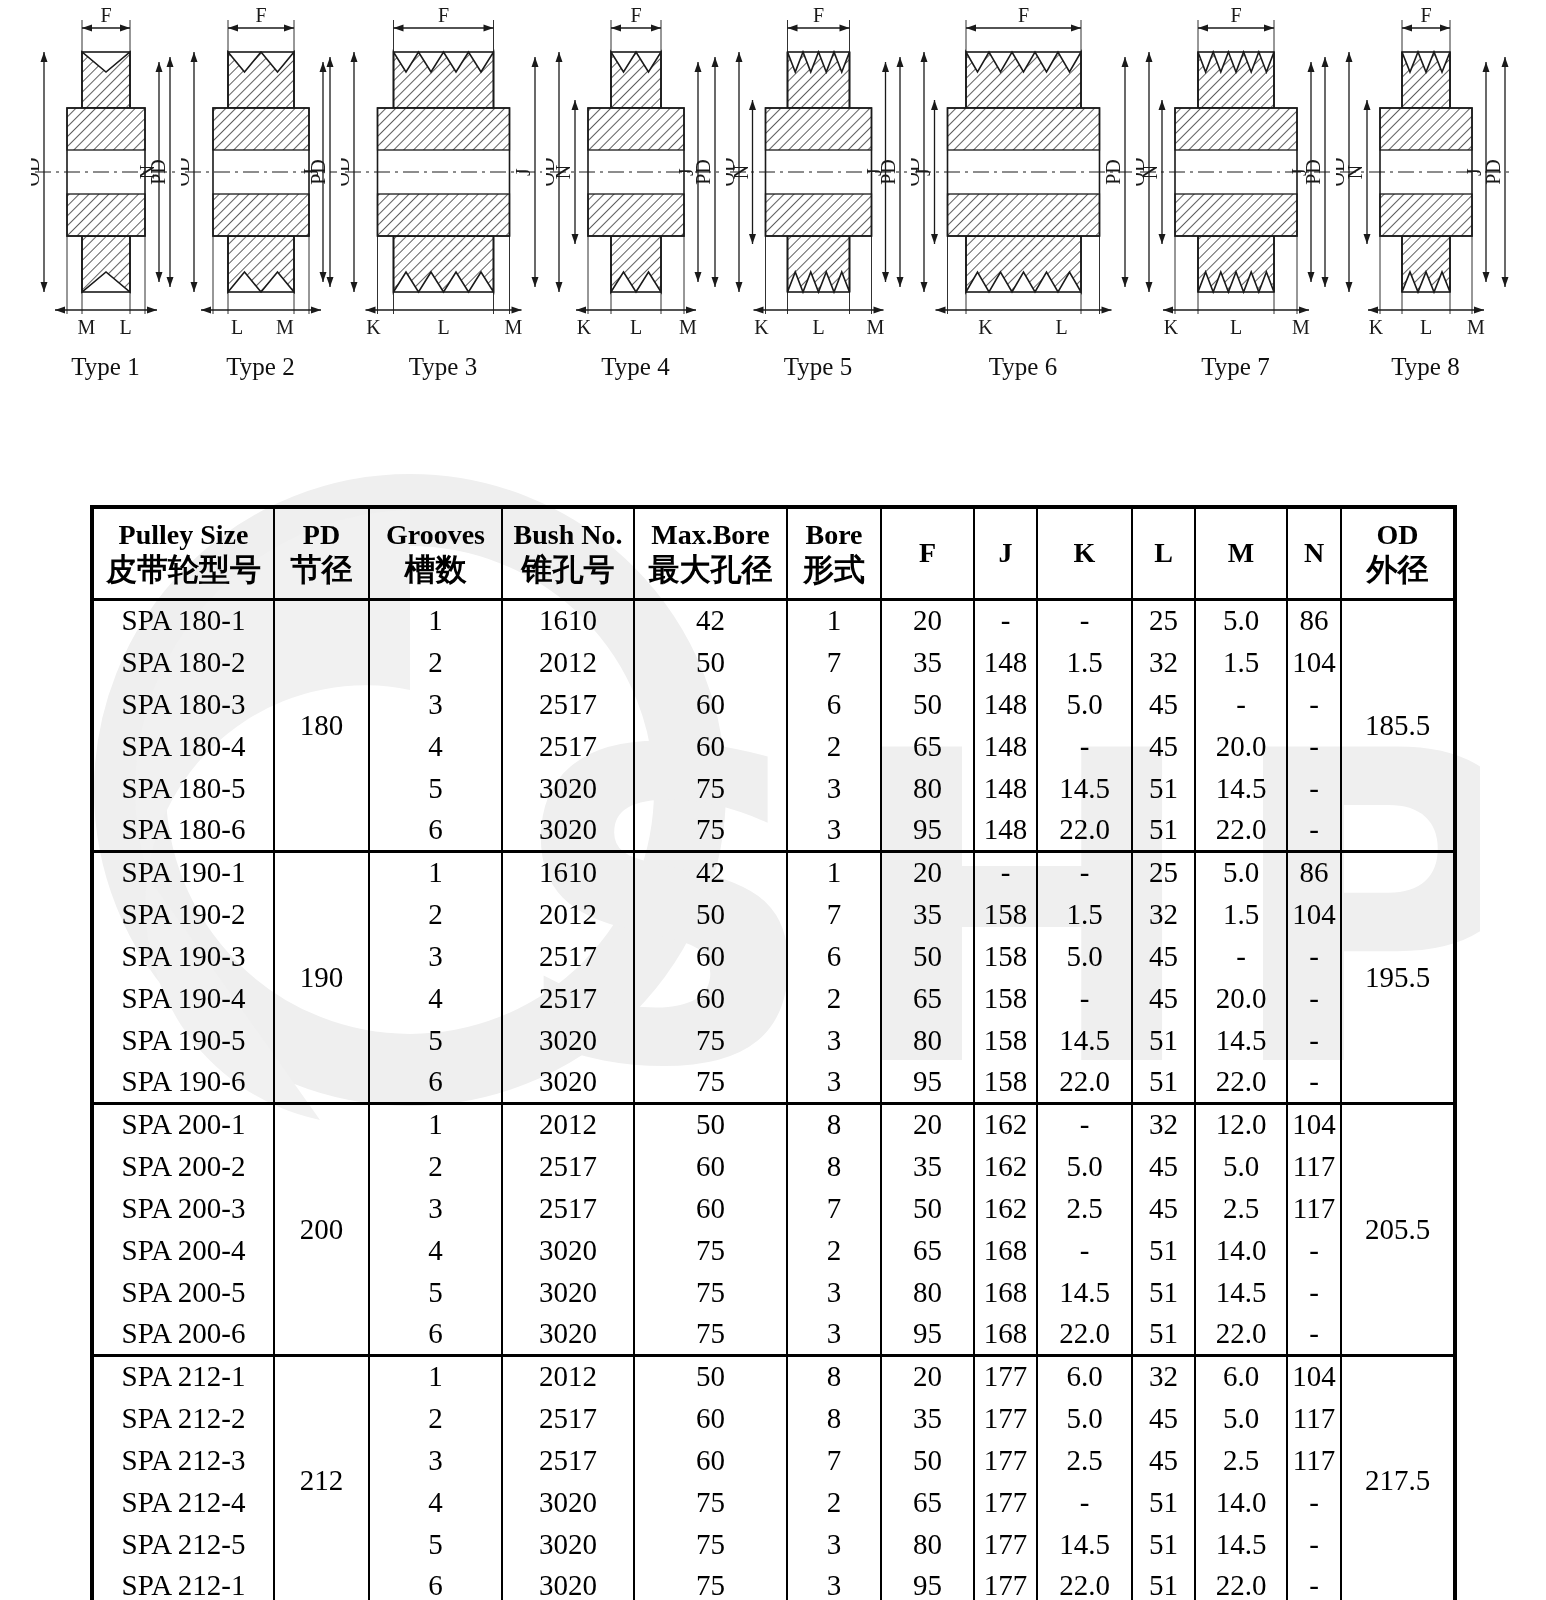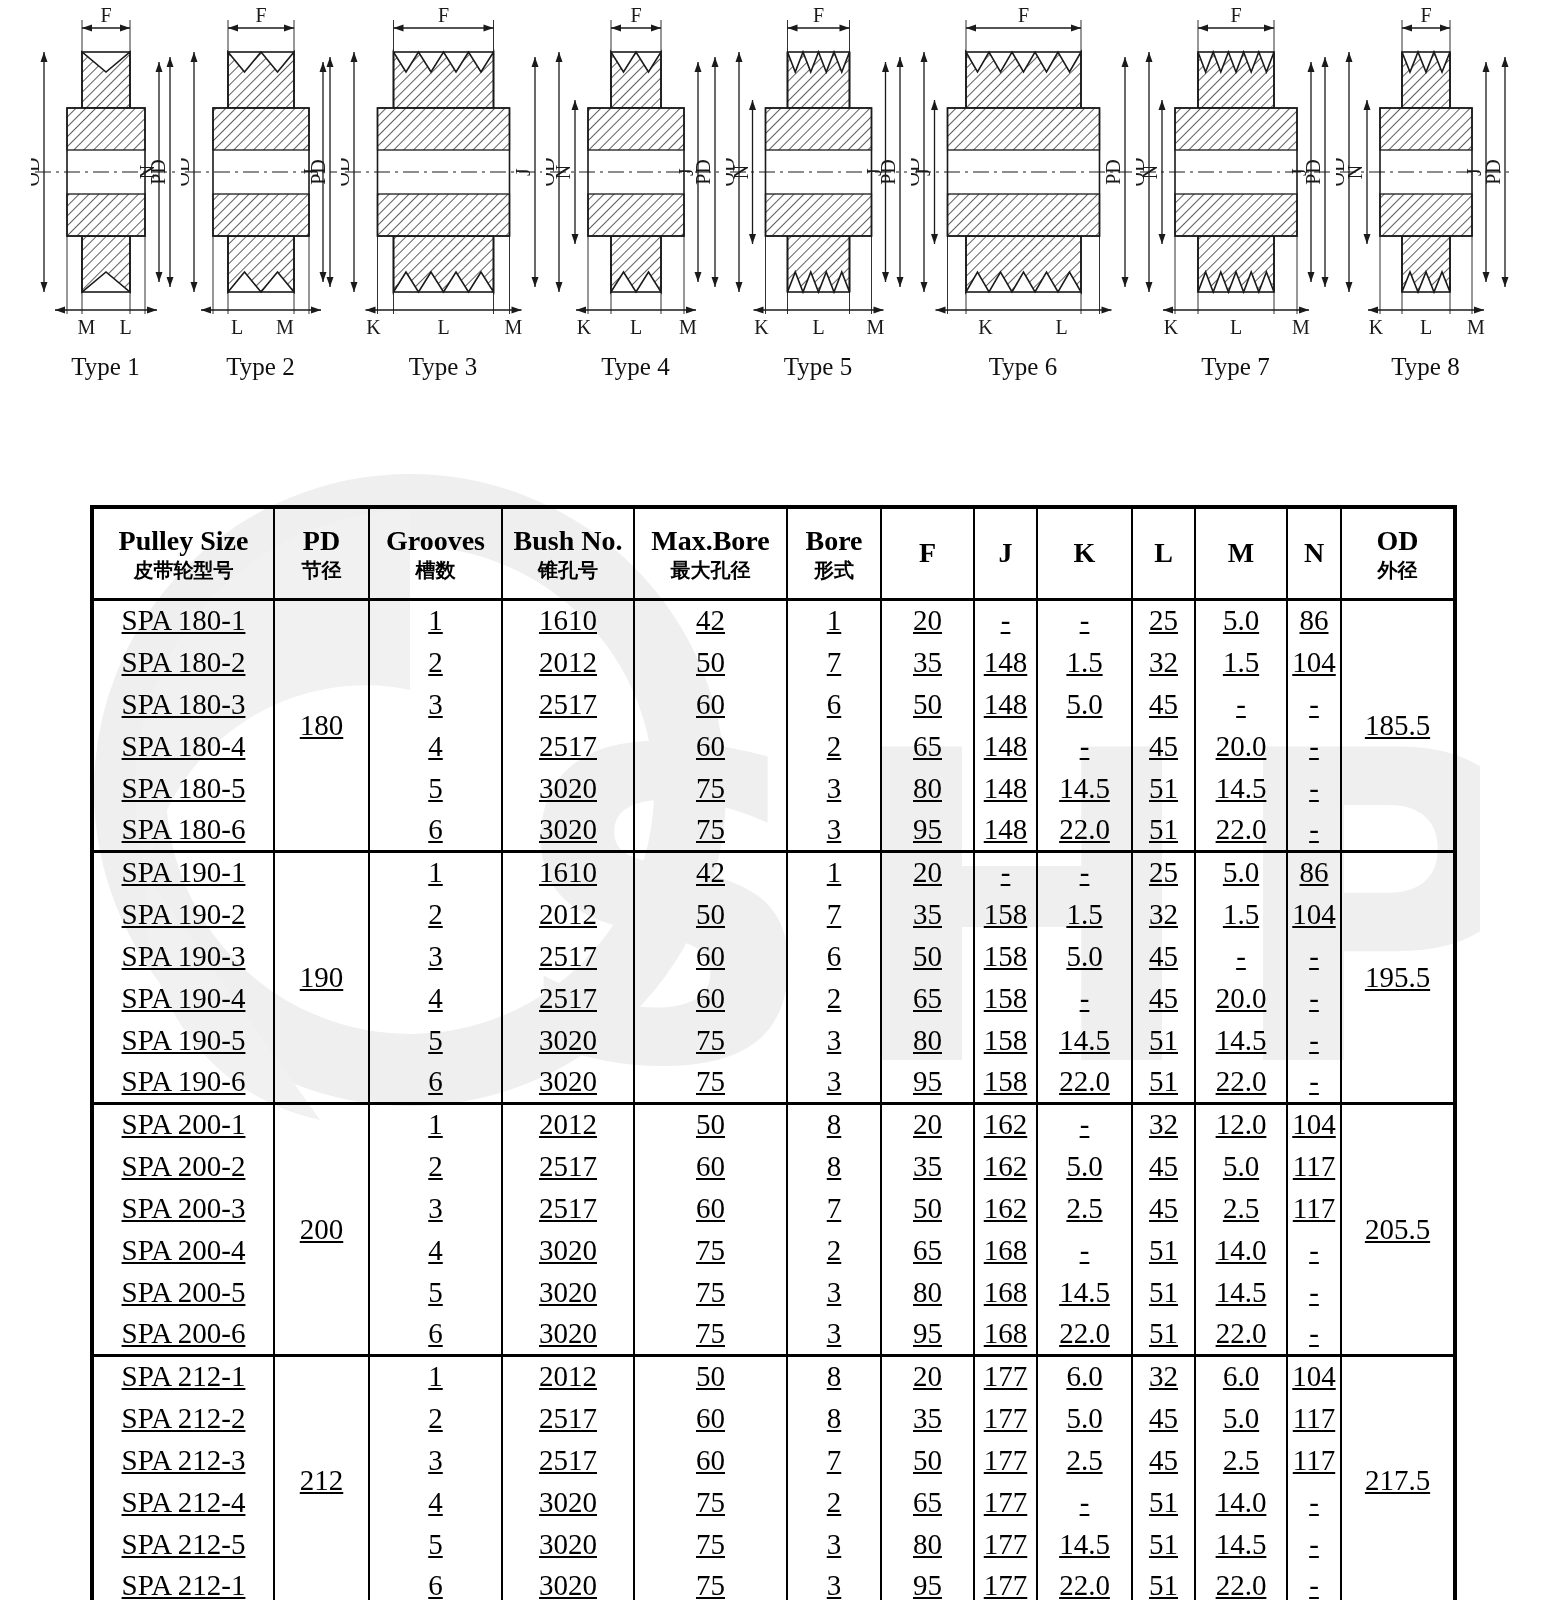--- a/index.html
+++ b/index.html
@@ -14,22 +14,22 @@
   .diagrams figure{margin:0;display:flex;flex-direction:column;align-items:center;}
   .diagrams figcaption{font-size:25px;line-height:1;margin-top:12px;color:#111;}
 
   
   .tablewrap{position:absolute;left:90px;top:468px;z-index:1;}
   table.spec{border-collapse:collapse;table-layout:fixed;width:1365px;background:transparent;}
   table.spec th,table.spec td{border-left:2.5px solid #000;border-right:2.5px solid #000;padding:0;text-align:center;vertical-align:middle;background:transparent;overflow:hidden;}
   table.spec{border:4px solid #000;margin-top:37px;}
   table.spec thead tr{height:92px;}
   table.spec thead th{border-bottom:3.5px solid #000;font-weight:bold;font-size:28px;line-height:1.2;}
-  table.spec thead th .cn{display:block;font-size:20px;font-weight:bold;}
-  table.spec tbody tr{height:42px;text-decoration:underline;}
+  table.spec thead th .cn{display:block;font-size:31px;font-weight:bold;}
+  table.spec tbody tr{height:42px;}
   table.spec tbody td{font-size:29px;font-weight:normal;}
   table.spec tbody tr.group-end td{border-bottom:3.5px solid #000;}
   td.span-cell{border-bottom:3.5px solid #000;}
 </style>
 </head>
 <body>
 
 <div class="page">
   <div class="watermark" id="wm"><svg width="1400" height="1020" viewBox="0 0 1400 1020">
         <circle cx="330" cy="430" r="280" fill="none" stroke="#efefef" stroke-width="72"></circle>

